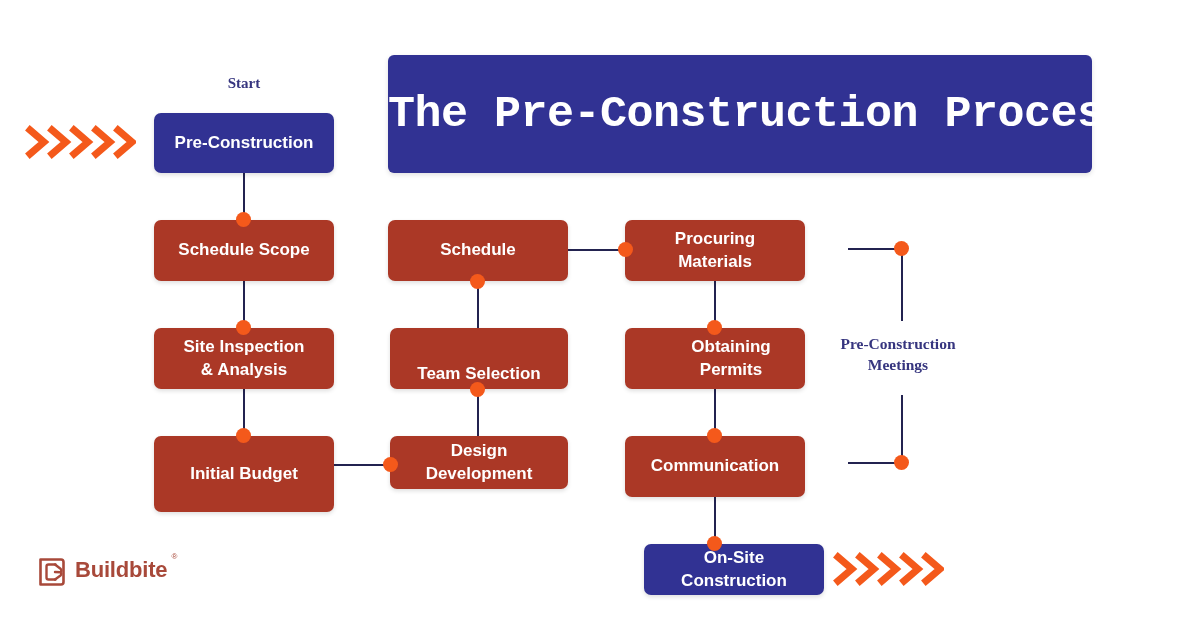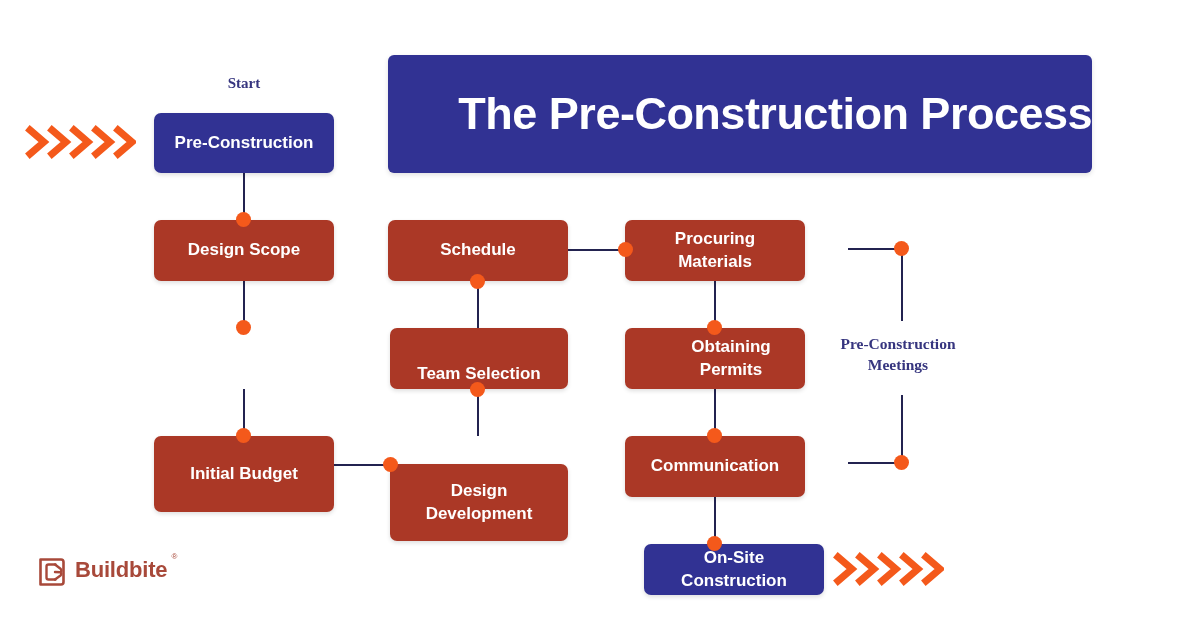--- a/index.html
+++ b/index.html
@@ -23,22 +23,23 @@
   .title-banner {
     position: absolute;
     left: 388px;
     top: 55px;
     width: 704px;
     height: 118px;
     background: #313293;
     border-radius: 6px;
     display: flex;
     align-items: center;
-    justify-content: flex-end;
+    justify-content: flex-start;
     box-shadow: 0 2px 5px rgba(0,0,0,0.12);
+    font-family: Liberation Mono, monospace;
   }
   .title-banner .title-text {
     color: #ffffff;
     font-size: 45px;
     font-weight: bold;
     letter-spacing: -0.5px;
     white-space: nowrap;
   }
 
   
@@ -192,37 +193,43 @@
   <div class="line-h" style="left:848px; top:248px; width:54px;"></div>
   <div class="line-v" style="left:901px; top:248px; height:73px;"></div>
   <div class="line-v" style="left:901px; top:395px; height:69px;"></div>
   <div class="line-h" style="left:848px; top:462px; width:54px;"></div>
 
   <div class="node blue" style="left:154px; top:113px; width:180px; height:60px;">
     <span>Pre-Construction</span>
   </div>
 
   <div class="node red" style="left:154px; top:220px; width:180px; height:61px;">
-    <span>Design Scope</span>
-  </div>
-
+    <span>Schedule Scope</span>
+  </div>
+
+  <div class="node red" style="left:154px; top:328px; width:180px; height:61px;">
+    <span>
+      <span>Site Inspection</span><br>
+      <span>&amp; Analysis</span>
+    </span>
+  </div>
 
   <div class="node red" style="left:154px; top:436px; width:180px; height:76px;align-items:center;">
     <span>Initial Budget</span>
   </div>
 
   <div class="node red" style="left:388px; top:220px; width:180px; height:61px;">
     <span>Schedule</span>
   </div>
 
   <div class="node red" style="left:390px; top:328px; width:178px; height:61px;align-items:flex-end;">
     <span>Team Selection</span>
   </div>
 
-  <div class="node red" style="left:390px; top:436px; width:178px; height:77px;margin-top:28px;">
+  <div class="node red" style="left:390px; top:436px; width:178px; height:53px;">
     <span>
       <span>Design</span><br>
       <span>Development</span>
     </span>
   </div>
 
   <div class="node red" style="left:625px; top:220px; width:180px; height:61px;">
     <span>
       <span>Procuring</span><br>
       <span>Materials</span>

